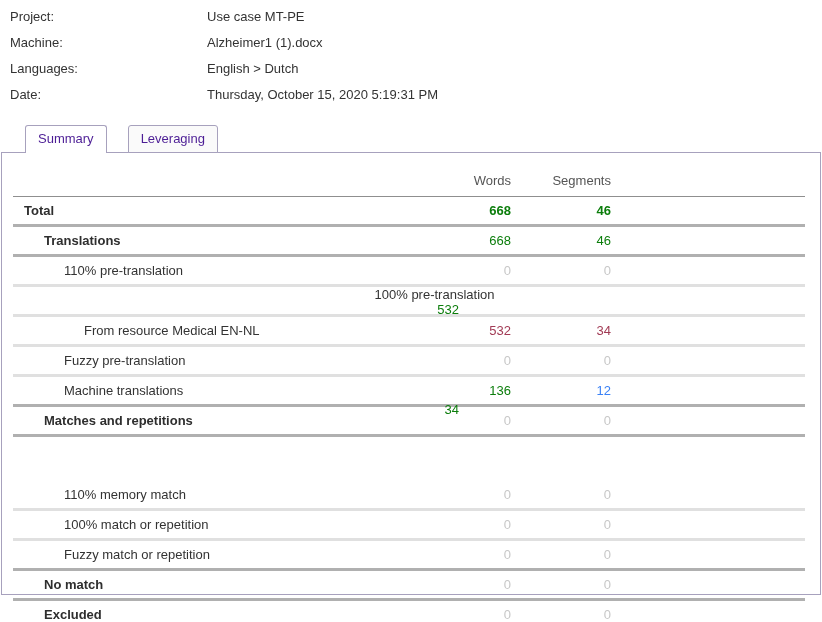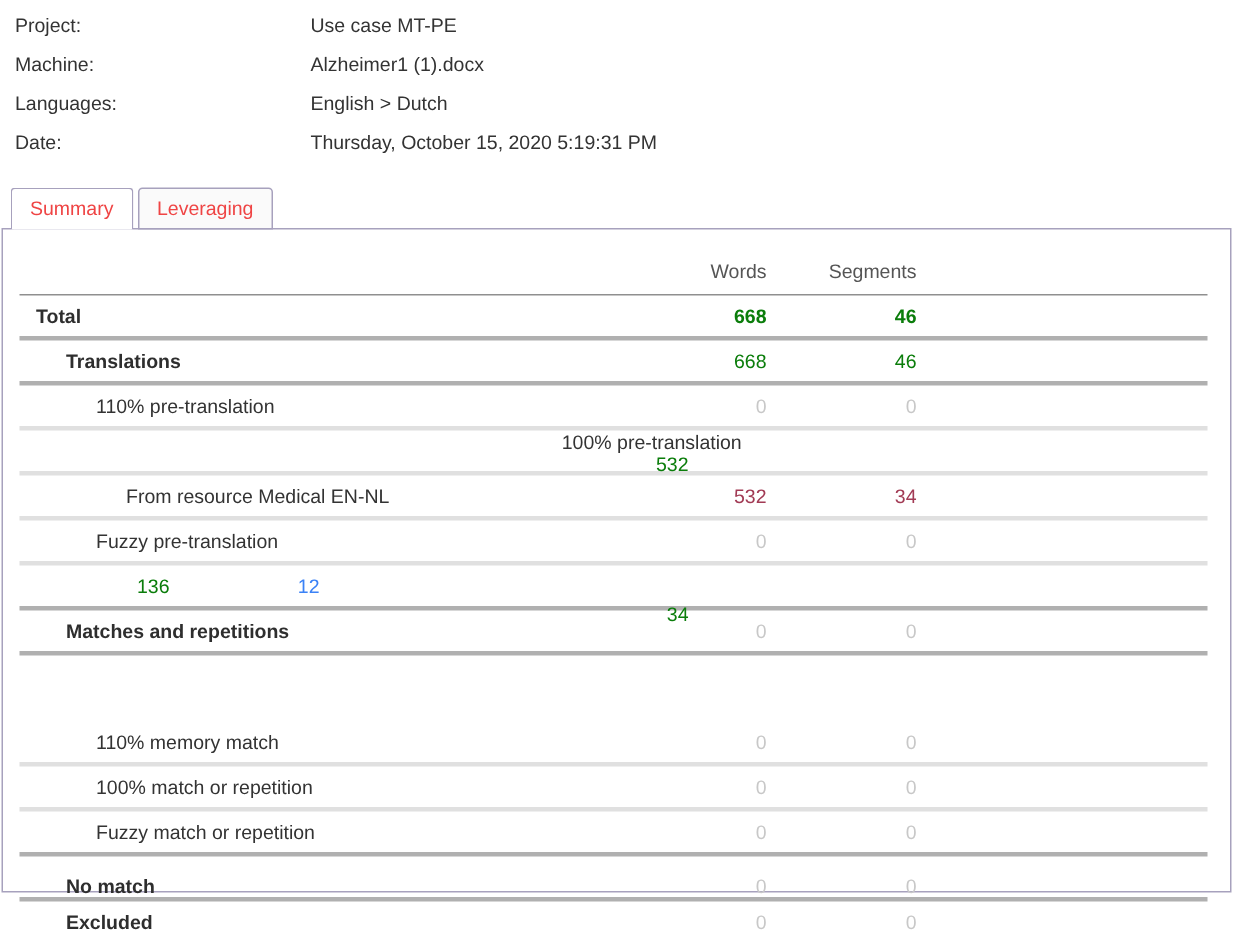--- a/index.html
+++ b/index.html
@@ -26,23 +26,24 @@
     z-index: 2;
     margin-bottom: -1px;
   }
   .tab {
     border: 1px solid #a7a1bd;
     border-bottom: none;
     border-radius: 3px 3px 0 0;
     padding: 0 12px;
     height: 26px;
     line-height: 26px;
-    color: #ef4444;
+    color: #4c1d95;
     background: #fafafa;
     cursor: pointer;
+    margin-left: 18px;
   }
   .tab.active {
     background: #fff;
     height: 27px; 
   }
   .tab:not(.active) { border-bottom: 1px solid #a7a1bd; height: 26px; line-height: 25px; }
 
   
   .panel {
     margin: 0 1px;
@@ -148,20 +149,21 @@
           <span class="col" style="color: rgb(162, 59, 85);">34</span>
           <span class="padR"></span>
         </div>
         <div class="trow" style="border-bottom-color: rgb(224, 224, 224);">
           <span class="lbl" style="padding-left: 51px;">Fuzzy pre-translation</span>
           <span class="col" style="color: rgb(200, 200, 200);">0</span>
           <span class="col" style="color: rgb(200, 200, 200);">0</span>
           <span class="padR"></span>
         </div>
         <div class="trow" style="border-bottom-color: rgb(176, 176, 176);">
+          <span class="lbl" style="padding-left: 51px;">Machine translations</span>
           <span class="col" style="color: rgb(11, 125, 11);">136</span>
           <span class="col" style="color: #3b82f6;">12</span>
           <span class="padR"></span>
         </div>
         <div class="trow bold" style="border-bottom-color: rgb(176, 176, 176);">
           <span class="lbl" style="padding-left: 31px;">Matches and repetitions</span>
           <span class="col" style="color: rgb(200, 200, 200);">0</span>
           <span class="col" style="color: rgb(200, 200, 200);">0</span>
           <span class="padR"></span>
         </div>
@@ -176,21 +178,21 @@
           <span class="col" style="color: rgb(200, 200, 200);">0</span>
           <span class="col" style="color: rgb(200, 200, 200);">0</span>
           <span class="padR"></span>
         </div>
         <div class="trow" style="border-bottom-color: rgb(176, 176, 176);">
           <span class="lbl" style="padding-left: 51px;">Fuzzy match or repetition</span>
           <span class="col" style="color: rgb(200, 200, 200);">0</span>
           <span class="col" style="color: rgb(200, 200, 200);">0</span>
           <span class="padR"></span>
         </div>
-        <div class="trow bold" style="border-bottom-color: rgb(176, 176, 176); align-items: flex-end;">
+        <div class="trow bold" style="border-bottom-color: rgb(176, 176, 176);">
           <span class="lbl" style="padding-left: 31px;">No match</span>
           <span class="col" style="color: rgb(200, 200, 200);">0</span>
           <span class="col" style="color: rgb(200, 200, 200);">0</span>
           <span class="padR"></span>
         </div>
         <div class="trow bold" style="border-bottom-color: rgb(176, 176, 176);">
           <span class="lbl" style="padding-left: 31px;">Excluded</span>
           <span class="col" style="color: rgb(200, 200, 200);">0</span>
           <span class="col" style="color: rgb(200, 200, 200);">0</span>
           <span class="padR"></span>

